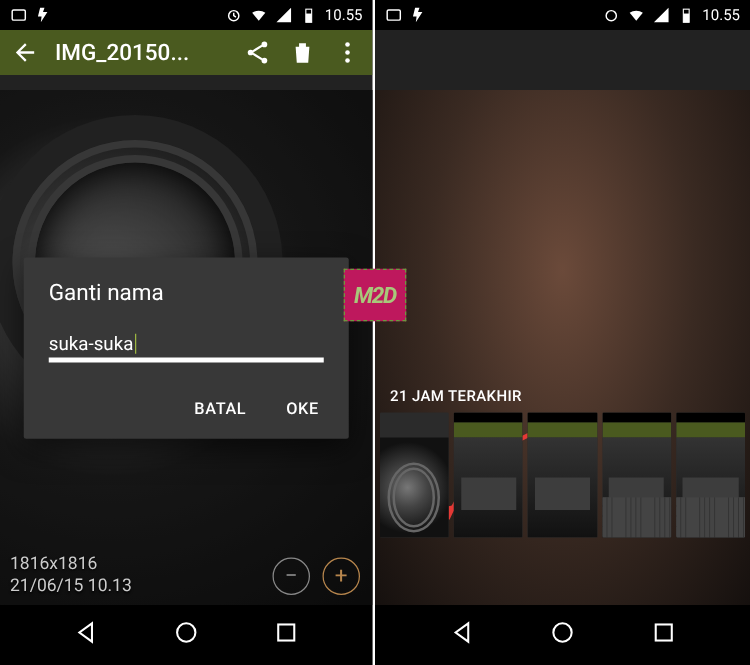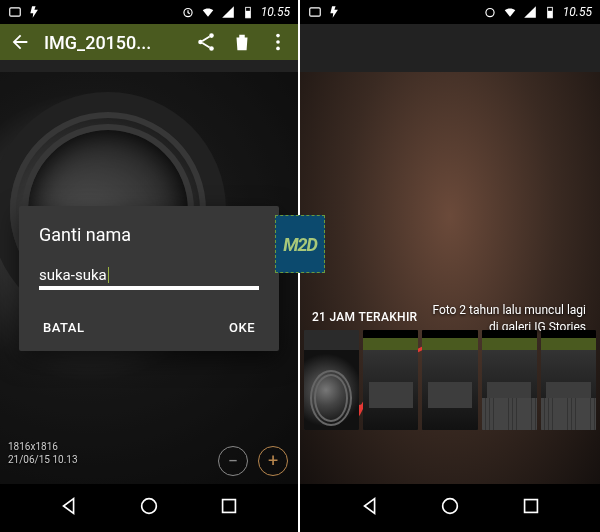--- a/index.html
+++ b/index.html
@@ -1,21 +1,21 @@
 <!DOCTYPE html>
 <html><head>
 <meta charset="utf-8">
 <style>
 * { margin: 0; padding: 0; box-sizing: border-box; font-family: Roboto, Arial, sans-serif; }
 body { width: 600px; height: 532px; display: flex; background: #000; overflow: hidden; }
 .phone { width: 300px; height: 532px; position: relative; background: #222; overflow: hidden; }
 .phone-left { border-right: 2px solid #fff; }
 
 
-.statusbar { height: 24px; background: #000; display: flex; align-items: center; justify-content: flex-end; padding: 0 8px; gap: 6px; color: #fff; font-size: 12px; font-style: italic; }
+.statusbar { height: 24px; background: #000; display: flex; align-items: center; justify-content: flex-end; padding: 0 8px; gap: 6px; color: #fff; font-size: 12px; }
 .status-left { margin-right: auto; display: flex; gap: 6px; }
 .status-icon { width: 14px; height: 14px; display: inline-flex; align-items: center; justify-content: center; }
 .status-icon svg { width: 14px; height: 14px; fill: #fff; }
 
 
 .appbar { height: 36px; background: #4a5a1f; display: flex; align-items: center; padding: 0 8px; gap: 12px; color: #fff; }
 .appbar .title { flex: 1; font-size: 18px; font-weight: 500; white-space: nowrap; overflow: hidden; text-overflow: ellipsis; }
 .ab-icon { width: 24px; height: 24px; display: flex; align-items: center; justify-content: center; cursor: pointer; }
 .ab-icon svg { width: 22px; height: 22px; fill: #fff; }
 
@@ -27,26 +27,26 @@
 }
 .photo-bg::before {
   content: ""; position: absolute; left: 10px; top: 40px; width: 160px; height: 160px;
   border-radius: 50%; border: 18px double #555; box-shadow: 0 0 0 20px #333, inset 0 0 30px #000;
 }
 
 
 .dialog-scrim { position: absolute; inset: 0; background: rgba(0,0,0,0.35); display: flex; align-items: center; justify-content: center; }
 .dialog { width: 260px; background: #383838; padding: 18px 20px 10px; border-radius: 2px; box-shadow: 0 8px 24px rgba(0,0,0,0.6); }
 .dialog-title { color: #fff; font-size: 18px; margin-bottom: 18px; }
-.dialog-actions { display: flex; justify-content: space-between; gap: 24px; margin-top: 24px; }
+.dialog-actions { display: flex; justify-content: flex-end; gap: 24px; margin-top: 24px; }
 .dialog-btn { color: #fff; font-size: 13px; font-weight: 500; letter-spacing: 0.5px; cursor: pointer; padding: 6px 4px; }
 .caret { display:inline-block; width:1px; height:16px; background:#9bb441; vertical-align:middle; margin-left:1px; }
 
 
-.meta { position: absolute; left: 8px; bottom: 18px; color: #ccc; font-size: 10px; line-height: 1.3; text-shadow: 0 1px 2px #000; }
+.meta { position: absolute; left: 8px; bottom: 6px; color: #ccc; font-size: 14px; line-height: 1.3; text-shadow: 0 1px 2px #000; }
 .zoom-ctrls { position: absolute; right: 10px; bottom: 8px; display: flex; gap: 10px; }
 .zoom-btn { width: 30px; height: 30px; border-radius: 50%; border: 1.5px solid #888; display: flex; align-items: center; justify-content: center; cursor: pointer; }
 .zoom-btn span { color: #888; font-size: 18px; line-height: 1; }
 .zoom-btn.plus { border-color:#b7864d; }
 .zoom-btn.plus span { color:#b7864d; }
 
 
 .navbar { position: absolute; bottom: 0; left: 0; right: 0; height: 48px; background: #000; display: flex; align-items: center; justify-content: space-evenly; }
 .nav-icon svg { width: 22px; height: 22px; fill: none; stroke: #fff; stroke-width: 1.8; }
 
@@ -68,21 +68,21 @@
 .thumb .t-bar { height:12%; background:#4a5a1f; }
 .thumb .t-body { position:absolute; top:20%; bottom:0; left:0; right:0; background:linear-gradient(#333,#111); }
 .thumb .t-dialog { position:absolute; top:40%; left:10%; right:10%; height:32%; background:#3d3d3d; }
 .thumb .t-kb { position:absolute; bottom:0; left:0; right:0; height:40%; background:#333;
   background-image: repeating-linear-gradient(90deg,#444 0 6%,#333 6% 7%), repeating-linear-gradient(#444 0 20%,#333 20% 25%);
 }
 .thumb.wheel .t-body { background: radial-gradient(circle at 40% 50%, #777 0%, #444 30%, #111 70%); }
 .thumb.wheel .t-body::after { content:""; position:absolute; left:10%; top:25%; width:55%; height:55%; border-radius:50%; border:6px double #666; }
 
 
-.watermark { position:absolute; top:215px; left:275px; width:50px; height:58px; background:#0c4a6e; display:flex; align-items:center; justify-content:center; border:1px dashed #6a9a3f; z-index:20; }
+.watermark { position:absolute; top:215px; left:275px; width:50px; height:42px; background:#be185d; display:flex; align-items:center; justify-content:center; border:1px dashed #6a9a3f; z-index:20; }
 .watermark span { color:#a8c87a; font-size:18px; font-weight:bold; font-style:italic; letter-spacing:-1px; }
 </style>
 </head>
 <body>
 
 <div class="phone phone-left">
 
   <div class="statusbar">
     <span class="status-left">
       <span class="status-icon">
@@ -227,24 +227,20 @@
           <rect x="8" y="4" width="8" height="18" stroke="#fff" fill="none" stroke-width="1.5"></rect>
           <rect x="8" y="10" width="8" height="12"></rect>
         </svg>
       </span>
     <span>10.55</span>
   </div>
 
   <div class="appbar" style="background:#4a5a1f; opacity:0.0;"></div>
 
   <div class="blur-bg">
-    <div class="annotation">
-      <div>Foto 2 tahun lalu muncul lagi</div>
-      <div>di galeri IG Stories</div>
-    </div>
     <div class="arrow">
       <svg viewBox="0 0 100 100">
         <path d="M85 10 Q 40 30 18 78"></path>
         <polygon points="18,78 8,70 24,67"></polygon>
       </svg>
     </div>
 
     <div class="strip-label">21 JAM TERAKHIR</div>
     <div class="thumb-row">
       <div class="thumb wheel">

